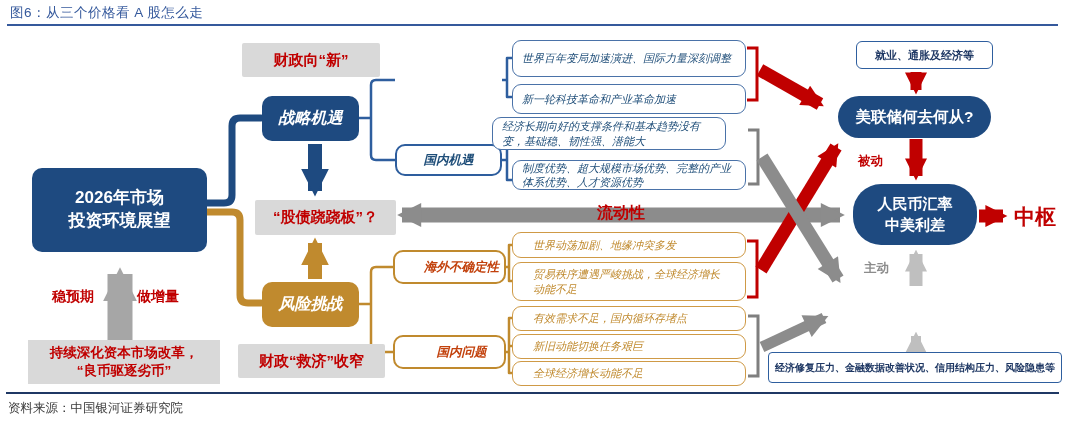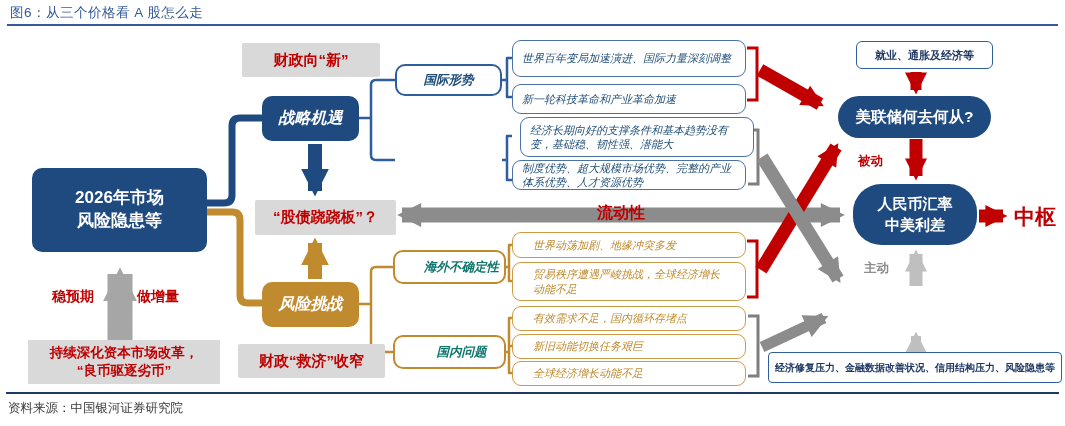--- a/index.html
+++ b/index.html
@@ -9,21 +9,21 @@
   #connectors{position:absolute;left:0;top:0;width:1065px;height:426px;z-index:1;pointer-events:none;}
   .node{position:absolute;z-index:2;display:flex;align-items:center;justify-content:center;
         text-align:center;box-sizing:border-box;}
   .titleTxt{color:#35599c;font-size:13.5px;letter-spacing:.5px;text-align:right;}
   .rule{position:absolute;z-index:2;}
   .boxDark{background:#1e4a80;color:#fff;font-weight:bold;border-radius:10px;}
   .boxOrange{background:#c08a2e;color:#fff;font-weight:bold;border-radius:10px;}
   .boxGray{background:#d9d9d9;color:#c00000;font-weight:bold;}
   .catBlue{background:#fff;border:2px solid #2e5e9e;border-radius:10px;color:#1f4e79;
            font-weight:bold;font-style:italic;font-size:12.5px;}
-  .catOrange{background:#fff;border:2px solid #c08a2e;border-radius:10px;color:#0f766e;
+  .catOrange{background:#fff;border:2px solid #c08a2e;border-radius:10px;color:#c2410c;
            font-weight:bold;font-style:italic;font-size:12.5px;padding-left:24px;}
   .leafBlue{background:#fff;border:1.5px solid #4a72a8;border-radius:9px;color:#1f4e79;
             font-style:italic;font-size:11px;line-height:1.3;padding:14px 9px;text-align:left;
             justify-content:flex-start;}
   .leafOrange{background:#fff;border:1.5px solid #cf9a46;border-radius:9px;color:#c08a2e;
             font-style:italic;font-size:11px;line-height:1.3;padding:2px 20px;text-align:left;
             justify-content:flex-start;}
   .plainBlue{background:#fff;border:1.5px solid #2e5e9e;border-radius:6px;color:#1f3864;
             font-weight:bold;}
   .redLbl{color:#c00000;font-weight:bold;z-index:3;}
@@ -93,43 +93,43 @@
     <line x1="916" y1="139" x2="916" y2="176" stroke="#c00000" stroke-width="13" marker-end="url(#mR)"></line>
     <line x1="979" y1="216" x2="1003" y2="216" stroke="#c00000" stroke-width="13" marker-end="url(#mR)"></line>
     <line x1="916" y1="286" x2="916" y2="254" stroke="#bfbfbf" stroke-width="13" marker-end="url(#mL)"></line>
     <line x1="916" y1="350" x2="916" y2="336" stroke="#bfbfbf" stroke-width="10" marker-end="url(#mL)"></line>
 
     <line x1="120" y1="340" x2="120" y2="274" stroke="#a6a6a6" stroke-width="25" marker-end="url(#mGb)"></line>
   </svg>
 
   <div class="node boxDark two-line" style="left:32px;top:168px;width:175px;height:84px;font-size:17px">
     <div>2026年市场</div>
-    <div>风险隐患等</div>
+    <div>投资环境展望</div>
   </div>
   <div class="abs redLbl" style="left:52px;top:288px;font-size:14px">稳预期</div>
   <div class="abs redLbl" style="left:137px;top:288px;font-size:14px">做增量</div>
   <div class="node boxGray two-line" style="left:28px;top:340px;width:192px;height:44px;font-size:13.5px">
     <div>持续深化资本市场改革，</div>
     <div>“良币驱逐劣币”</div>
   </div>
 
   <div class="node boxGray" style="left:242px;top:43px;width:138px;height:34px;font-size:15px;border-radius:2px">财政向“新”</div>
   <div class="node boxDark" style="left:262px;top:96px;width:97px;height:45px;font-size:16px;font-style:italic">战略机遇</div>
   <div class="node boxGray" style="left:255px;top:200px;width:141px;height:35px;font-size:15px;border-radius:2px">“股债跷跷板”？</div>
   <div class="node boxOrange" style="left:262px;top:282px;width:97px;height:45px;font-size:16px;font-style:italic">风险挑战</div>
   <div class="node boxGray" style="left:238px;top:344px;width:147px;height:34px;font-size:15px;border-radius:2px">财政“救济”收窄</div>
   <div class="abs redLbl" style="left:597px;top:203px;font-size:16px;z-index:3">流动性</div>
 
-  <div class="node catBlue" style="left:395px;top:64px;width:107px;height:32px">国际形势</div>
+  <div class="node catBlue" style="left:395px;top:144px;width:107px;height:32px">国内机遇</div>
   <div class="node catOrange" style="left:393px;top:250px;width:113px;height:34px">海外不确定性</div>
   <div class="node catOrange" style="left:393px;top:335px;width:113px;height:34px">国内问题</div>
 
   <div class="node leafBlue" style="left:512px;top:40px;width:234px;height:37px">世界百年变局加速演进、国际力量深刻调整</div>
   <div class="node leafBlue" style="left:512px;top:84px;width:234px;height:26px">新一轮科技革命和产业革命加速</div>
-  <div class="node leafBlue" style="left:520px;top:117px;width:234px;height:40px">经济长期向好的支撑条件和基本趋势没有变，基础稳、韧性强、潜能大</div>
+  <div class="node leafBlue" style="left:492px;top:117px;width:234px;height:33px">经济长期向好的支撑条件和基本趋势没有变，基础稳、韧性强、潜能大</div>
   <div class="node leafBlue" style="left:512px;top:160px;width:234px;height:22px">制度优势、超大规模市场优势、完整的产业体系优势、人才资源优势</div>
 
   <div class="node leafOrange" style="left:512px;top:232px;width:234px;height:26px">世界动荡加剧、地缘冲突多发</div>
   <div class="node leafOrange" style="left:512px;top:262px;width:234px;height:39px">贸易秩序遭遇严峻挑战，全球经济增长动能不足</div>
   <div class="node leafOrange" style="left:512px;top:306px;width:234px;height:25px">有效需求不足，国内循环存堵点</div>
   <div class="node leafOrange" style="left:512px;top:334px;width:234px;height:25px">新旧动能切换任务艰巨</div>
   <div class="node leafOrange" style="left:512px;top:361px;width:234px;height:25px">全球经济增长动能不足</div>
 
   <div class="node plainBlue" style="left:856px;top:41px;width:137px;height:28px;font-size:11px">就业、通胀及经济等</div>
   <div class="node boxDark" style="left:838px;top:96px;width:153px;height:42px;font-size:15.5px;border-radius:21px">美联储何去何从?</div>

